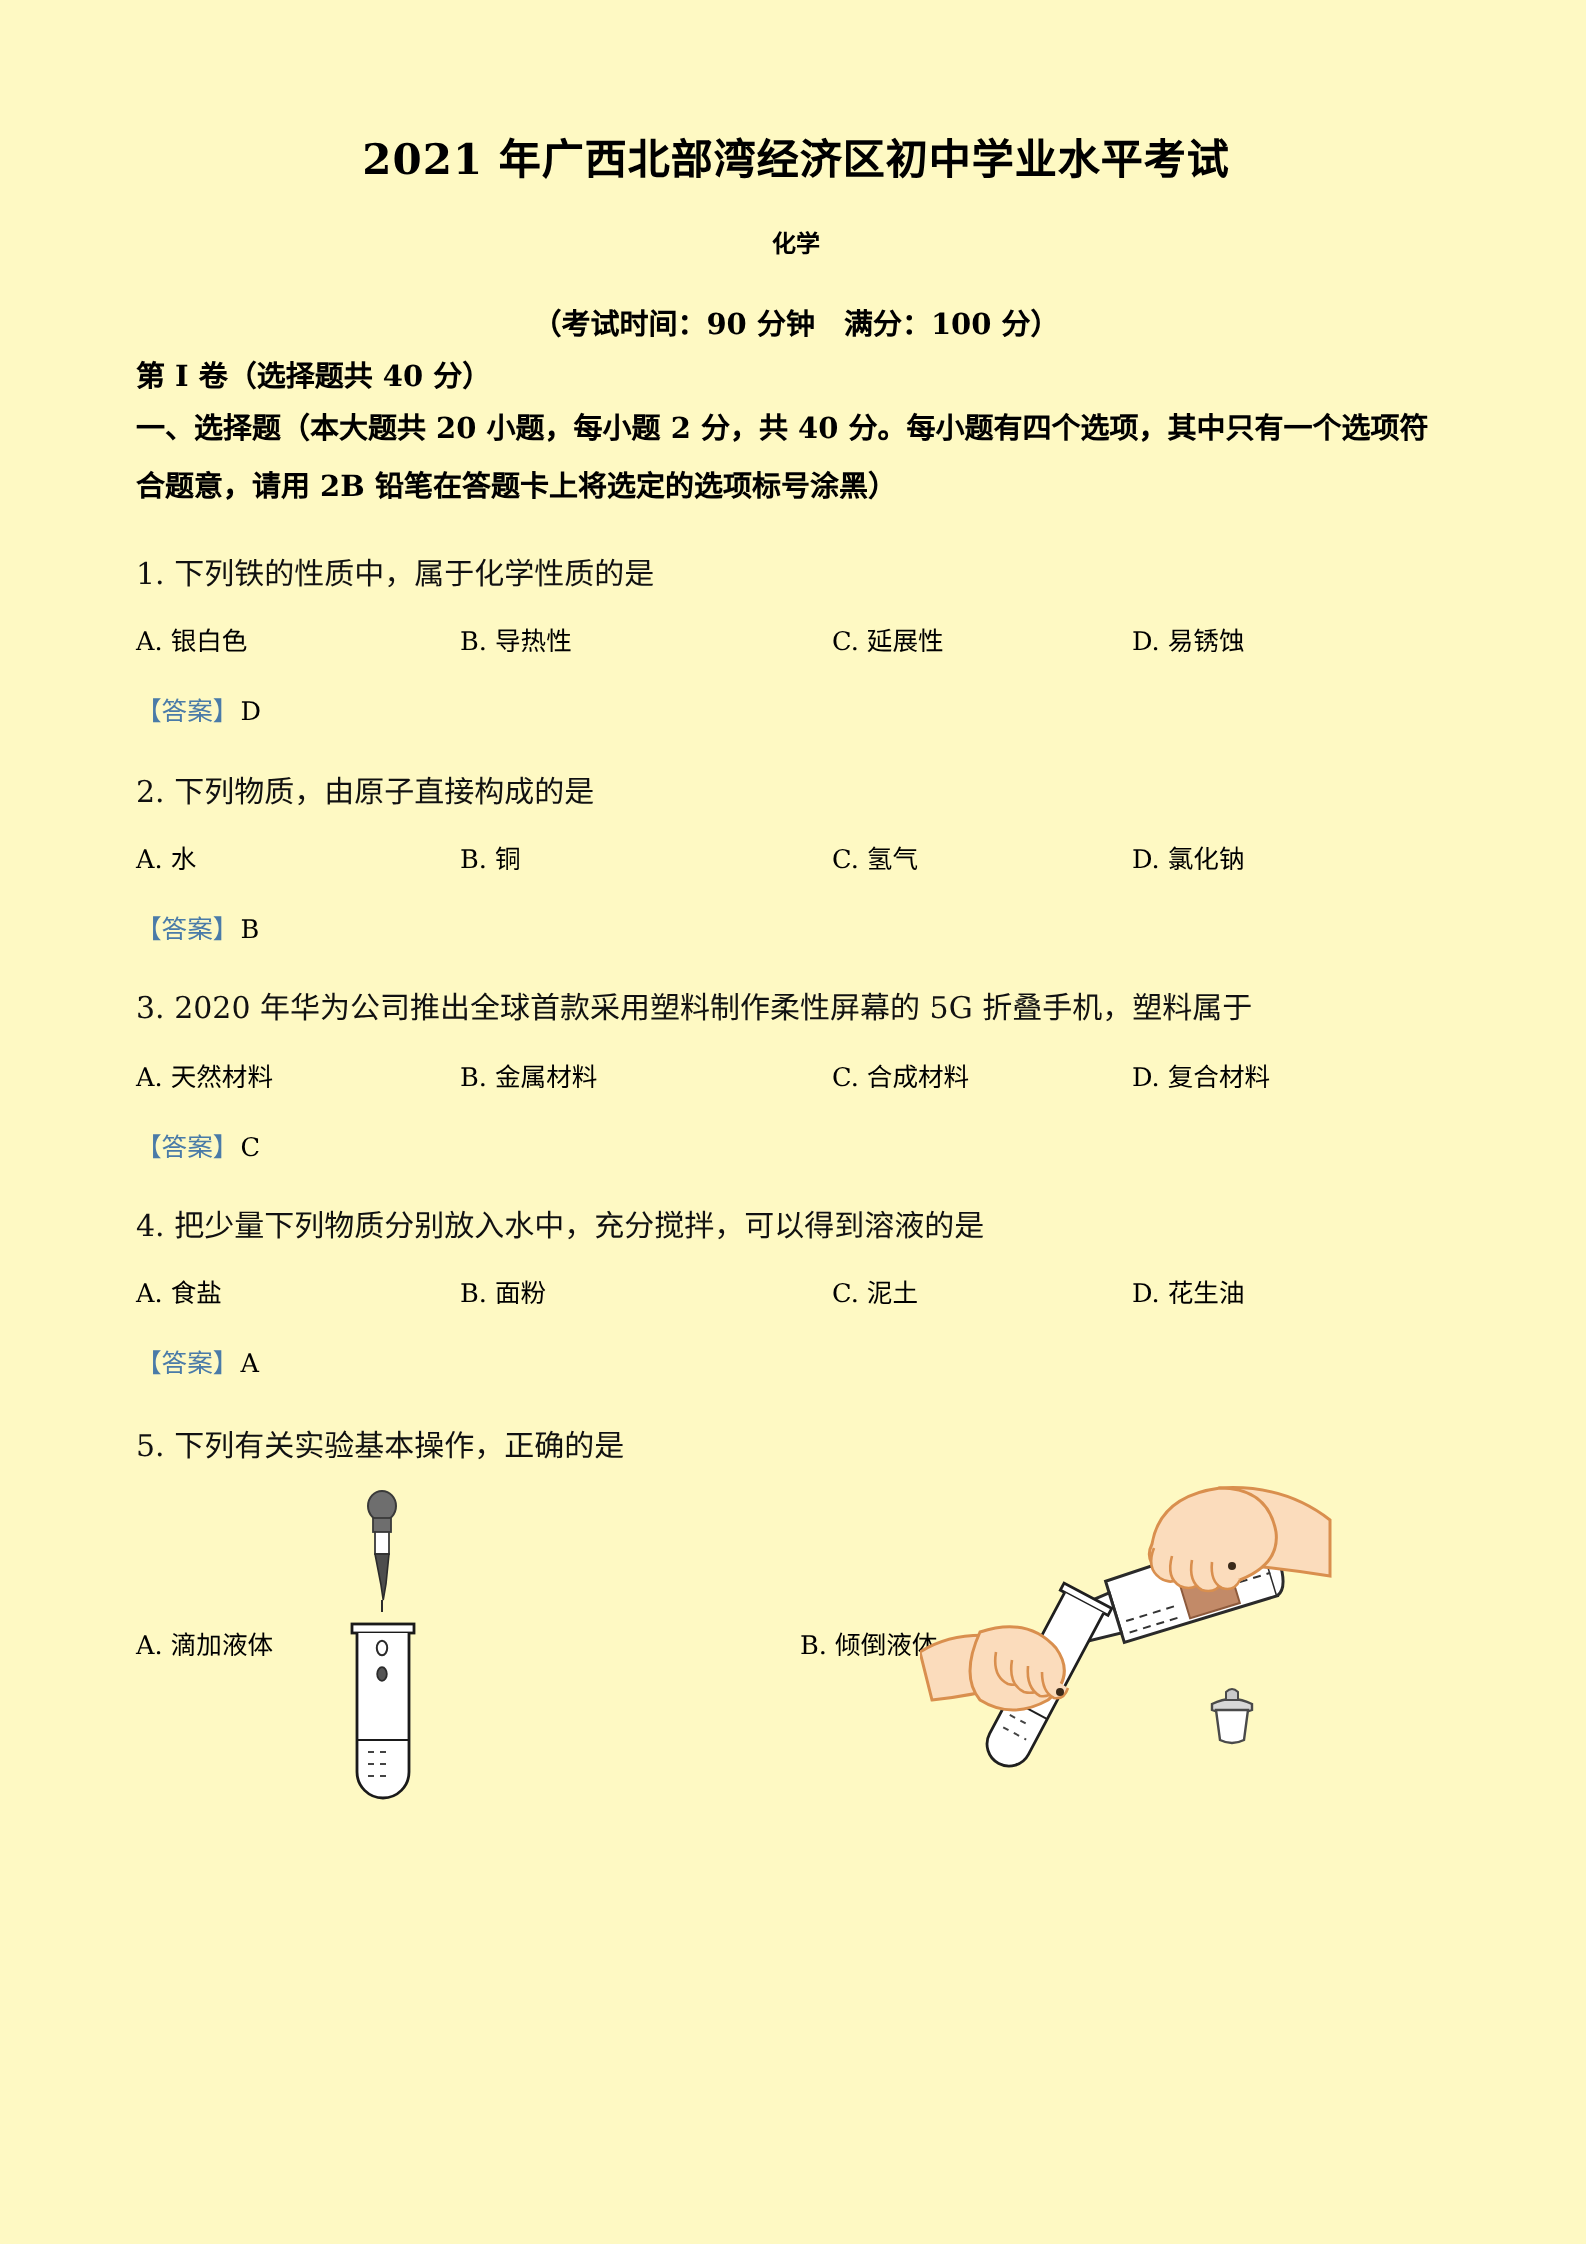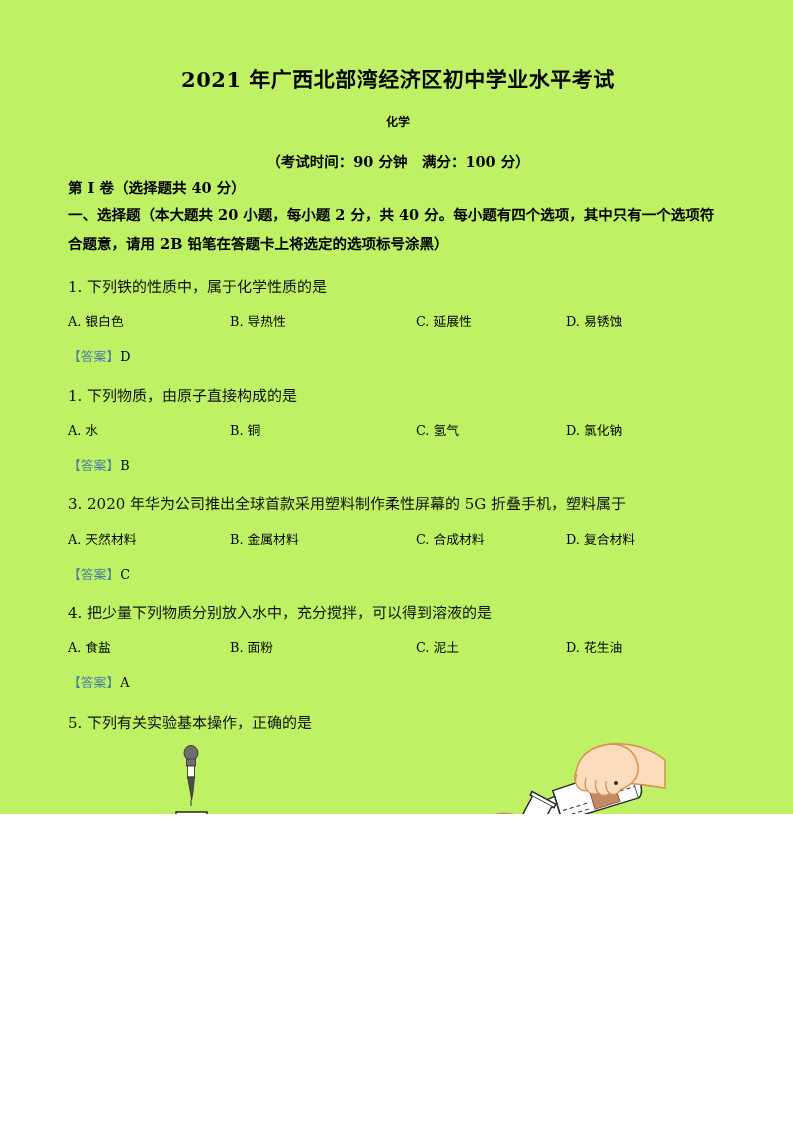--- a/index.html
+++ b/index.html
@@ -8,23 +8,23 @@
     padding: 0;
     background: #ffffff;
   }
   body {
     font-family: "DejaVu Serif", "Liberation Serif", serif;
     color: #000000;
   }
   .page {
     position: relative;
     width: 793px;
-    height: 814px;
+    height: 1122px;
     margin: 0 auto;
-    background: #bef264;
+    background: #fef9c3;
     overflow: hidden;
     box-sizing: border-box;
   }
   .content {
     position: absolute;
     left: 68px;
     top: 0;
     width: 660px;
   }
 
@@ -152,21 +152,21 @@
       <div class="q-options">
         <span class="opt opt-a"><span class="letter">A.</span><span>银白色</span></span>
         <span class="opt opt-b"><span class="letter">B.</span><span>导热性</span></span>
         <span class="opt opt-c"><span class="letter">C.</span><span>延展性</span></span>
         <span class="opt opt-d"><span class="letter">D.</span><span>易锈蚀</span></span>
       </div>
       <div class="answer"><span class="tag">【答案】</span><span class="val">D</span></div>
     </div>
 
     <div class="question">
-      <div class="q-stem">1. 下列物质，由原子直接构成的是</div>
+      <div class="q-stem">2. 下列物质，由原子直接构成的是</div>
       <div class="q-options">
         <span class="opt opt-a"><span class="letter">A.</span><span>水</span></span>
         <span class="opt opt-b"><span class="letter">B.</span><span>铜</span></span>
         <span class="opt opt-c"><span class="letter">C.</span><span>氢气</span></span>
         <span class="opt opt-d"><span class="letter">D.</span><span>氯化钠</span></span>
       </div>
       <div class="answer"><span class="tag">【答案】</span><span class="val">B</span></div>
     </div>
 
     <div class="question">

